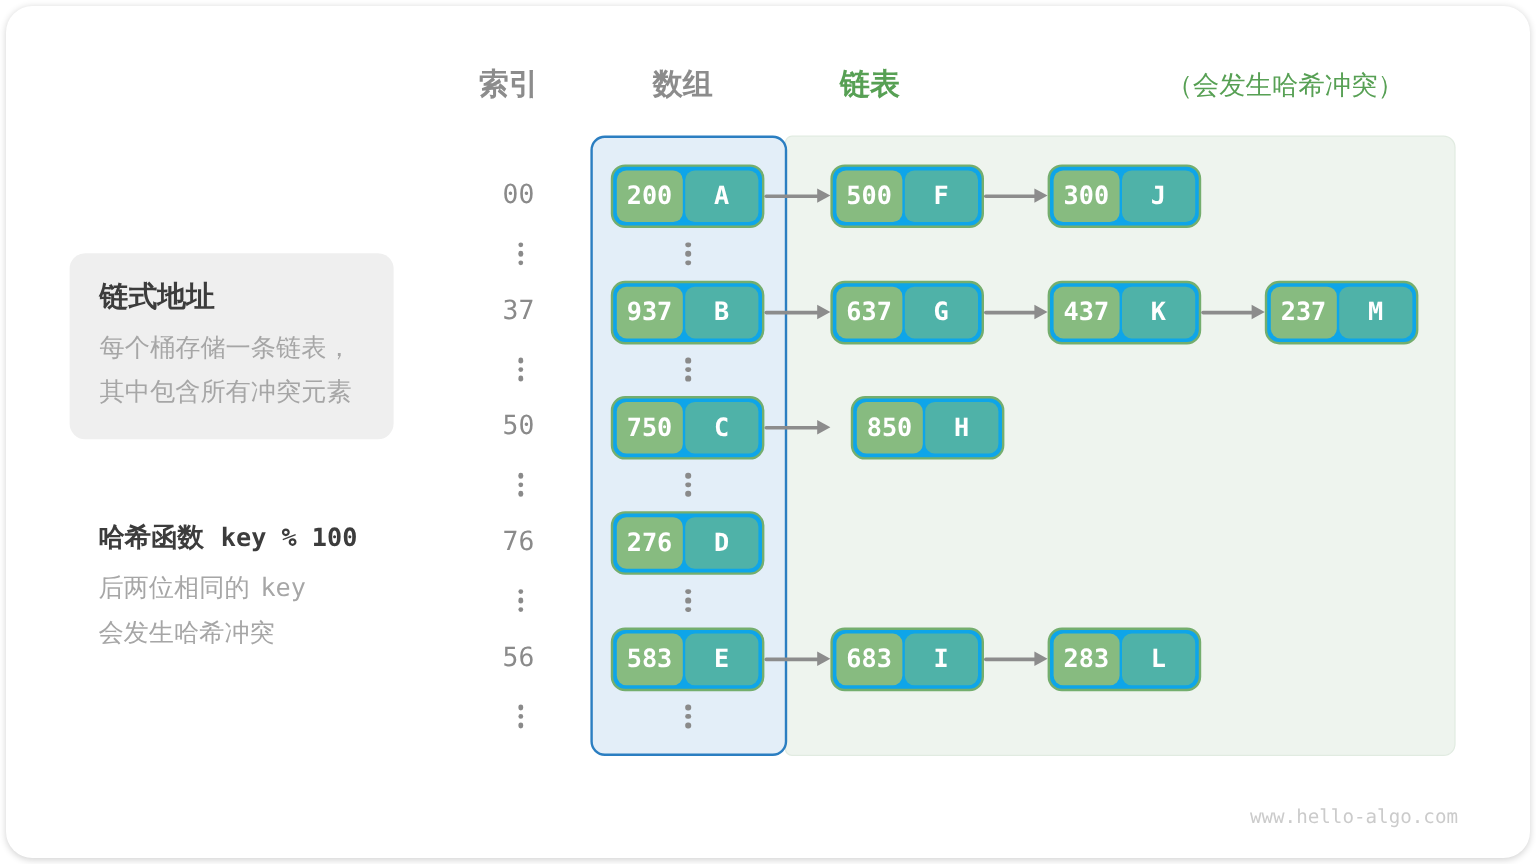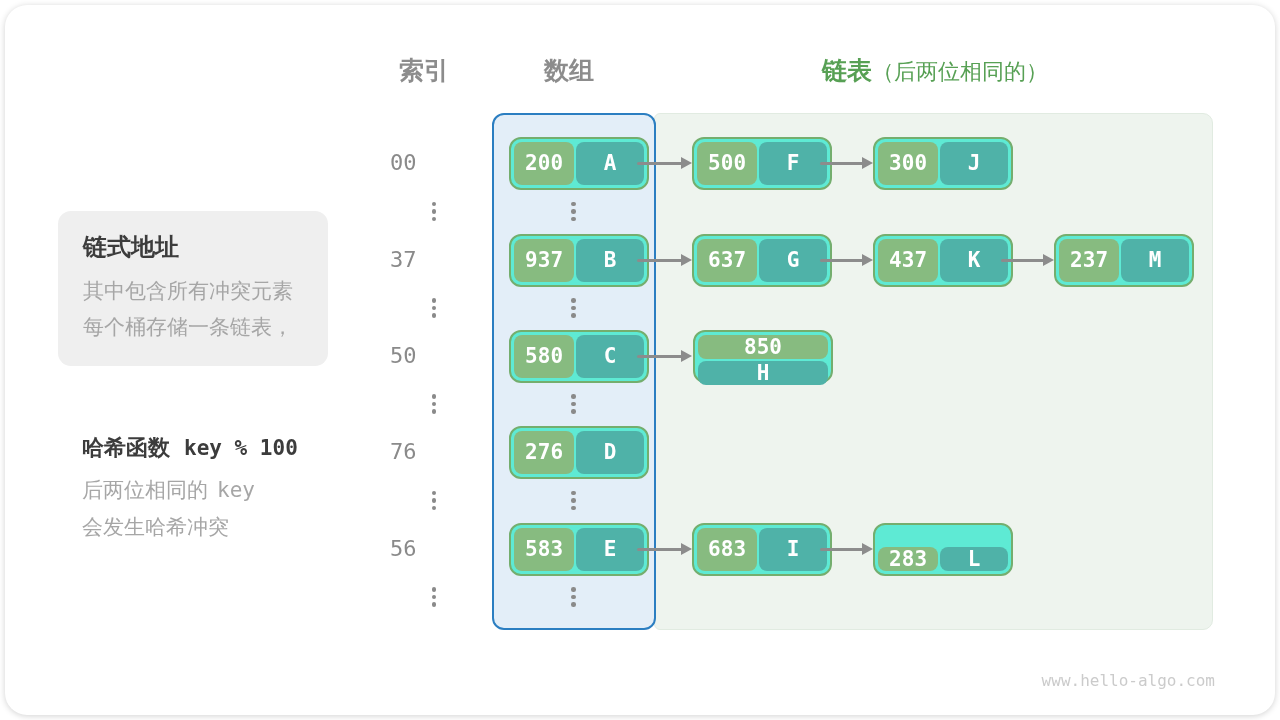--- a/index.html
+++ b/index.html
@@ -16,21 +16,21 @@
   .array-region{position:absolute;left:492px;top:113px;width:164px;height:517px;
     background:var(--blue-bg);border:2.5px solid var(--blue-border);
     border-radius:12px;box-sizing:border-box;z-index:2;}
   .content{z-index:3;}
 
   
   .col-header{position:absolute;top:54px;height:32px;line-height:32px;text-align:center;
     font-size:25px;font-weight:700;color:var(--gray-header);}
   .h-index{left:374px;width:100px;}
   .h-array{left:519px;width:100px;}
-  .h-list{left:700px;width:470px;display:flex;justify-content:center;align-items:baseline;
+  .h-list{left:700px;width:470px;display:flex;justify-content:space-between;align-items:baseline;
     color:var(--header-green);}
   .h-list .main{font-size:25px;font-weight:700;}
   .h-list .note{font-size:22px;font-weight:400;}
 
   
   .info-box{position:absolute;left:58px;top:211px;width:270px;height:155px;
     background:var(--panel-bg);border-radius:13px;}
   .info-title{position:absolute;left:25px;top:20px;font-size:24px;font-weight:700;
     color:var(--dark-text);}
   .info-body{position:absolute;left:25px;top:62px;font-size:21px;line-height:36px;
@@ -39,25 +39,25 @@
   
   .hash-title{position:absolute;left:82px;top:433px;font-size:22px;font-weight:700;
     color:var(--dark-text);white-space:nowrap;}
   .hash-title .code{font-family:"DejaVu Sans Mono",monospace;font-size:21px;margin-left:14px;}
   .hash-line{position:absolute;left:82px;font-size:21px;color:var(--muted-text);white-space:nowrap;}
   .hash-l1{top:476px;}
   .hash-l2{top:513px;}
   .hash-line .code{font-family:"DejaVu Sans Mono",monospace;margin-left:9px;}
 
   
-  .idx{position:absolute;width:84px;text-align:left;height:30px;line-height:30px;
+  .idx{position:absolute;width:84px;text-align:center;height:30px;line-height:30px;
     font-family:"DejaVu Sans Mono",monospace;font-size:22px;color:var(--gray-text);}
 
   
-  .kv-node{position:absolute;width:140px;height:53px;background:#5eead4;
+  .kv-node{position:absolute;width:128px;height:53px;background:#0ea5e9;
     border:2px solid var(--node-border);border-radius:12px;box-sizing:border-box;
     display:flex;padding:3px;gap:2px;}
   .cell{border-radius:8px;display:flex;align-items:center;justify-content:center;
     color:#fff;font-family:"DejaVu Sans Mono",monospace;font-size:21px;font-weight:700;}
   .cell.key{flex:55;background:var(--key-cell);}
   .cell.val{flex:62;background:var(--val-cell);}
 
   
   .arrow{position:absolute;height:13px;}
   .arrow .shaft{position:absolute;left:0;right:6px;top:5px;height:3px;border-radius:2px;
@@ -82,28 +82,28 @@
   <div class="layer">
     <div class="list-region"></div>
     <div class="array-region"></div>
   </div>
 
   <div class="layer content">
     <div class="col-header h-index">索引</div>
     <div class="col-header h-array">数组</div>
     <div class="col-header h-list">
       <span class="main">链表</span>
-      <span class="note">（后两位相同的）</span>
+      <span class="note">（会发生哈希冲突）</span>
     </div>
 
     <div class="info-box">
       <div class="info-title">链式地址</div>
       <div class="info-body">
+        <div>每个桶存储一条链表，</div>
         <div>其中包含所有冲突元素</div>
-        <div>每个桶存储一条链表，</div>
       </div>
     </div>
 
     <div class="hash-title">
       <span>哈希函数</span><span class="code">key % 100</span>
     </div>
     <div class="hash-line hash-l2">会发生哈希冲突</div>
     <div class="hash-line hash-l1">
       <span>后两位相同的</span><span class="code">key</span>
     </div>
@@ -174,28 +174,28 @@
           <i></i>
           <i></i>
         </div>
         <div class="dots" style="left: 568.5px; top: 298px;">
           <i></i>
           <i></i>
           <i></i>
         </div>
         <div class="idx" style="left: 390px; top: 341px;">50</div>
         <div class="kv-node" style="left: 509px; top: 329.5px;">
-          <div class="cell key">580</div>
+          <div class="cell key">750</div>
           <div class="cell val">C</div>
         </div>
         <div class="arrow" style="left: 637px; top: 349.5px; width: 55px;">
           <div class="shaft"></div>
           <div class="head"></div>
         </div>
-        <div class="kv-node" style="left: 693px; top: 329.5px; flex-direction: column;">
+        <div class="kv-node" style="left: 709px; top: 329.5px;">
           <div class="cell key">850</div>
           <div class="cell val">H</div>
         </div>
         <div class="dots" style="left: 429px; top: 394px;">
           <i></i>
           <i></i>
           <i></i>
         </div>
         <div class="dots" style="left: 568.5px; top: 394px;">
           <i></i>
@@ -227,21 +227,21 @@
           <div class="head"></div>
         </div>
         <div class="kv-node" style="left: 692px; top: 522.5px;">
           <div class="cell key">683</div>
           <div class="cell val">I</div>
         </div>
         <div class="arrow" style="left: 820px; top: 542.5px; width: 53px;">
           <div class="shaft"></div>
           <div class="head"></div>
         </div>
-        <div class="kv-node" style="left: 873px; top: 522.5px; align-items: flex-end;">
+        <div class="kv-node" style="left: 873px; top: 522.5px;">
           <div class="cell key">283</div>
           <div class="cell val">L</div>
         </div>
         <div class="dots" style="left: 429px; top: 587px;">
           <i></i>
           <i></i>
           <i></i>
         </div>
         <div class="dots" style="left: 568.5px; top: 587px;">
           <i></i>

